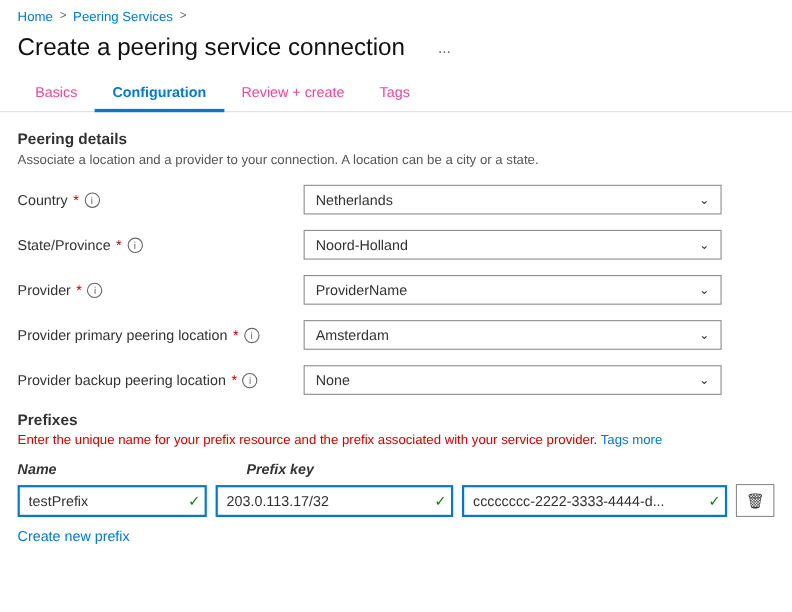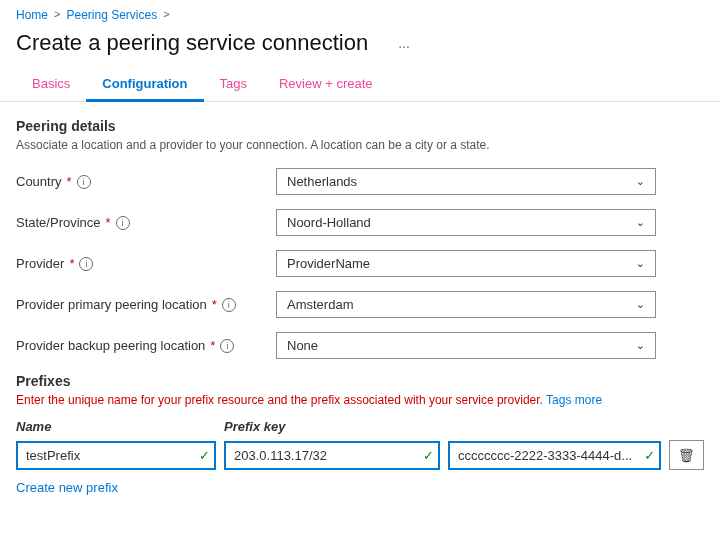--- a/index.html
+++ b/index.html
@@ -160,21 +160,21 @@
     .prefix-row {
       display: flex;
       align-items: center;
       gap: 8px;
     }
     .prefix-input-wrapper {
       position: relative;
       display: flex;
       align-items: center;
     }
-    .prefix-input-wrapper.name { width: 200px; }
+    .prefix-input-wrapper.name { width: 172px; }
     .prefix-input-wrapper.prefix { width: 216px; }
     .prefix-input-wrapper.key { flex: 1; }
     .prefix-input {
       width: 100%;
       padding: 5px 28px 5px 8px;
       border: 1px solid #8c8c8c;
       font-size: 13px;
       color: #333;
       outline: none;
     }
@@ -218,22 +218,22 @@
 </div>
 
 <div class="page-header">
   <h1 class="page-title">Create a peering service connection</h1>
   <button class="ellipsis-btn">...</button>
 </div>
 
 <div class="tabs">
   <div class="tab">Basics</div>
   <div class="tab active">Configuration</div>
+  <div class="tab">Review + create</div>
   <div class="tab">Tags</div>
-  <div class="tab">Review + create</div>
 </div>
 
 <div class="content">
 
   <div class="section-title">Peering details</div>
   <div class="section-desc">Associate a location and a provider to your connection. A location can be a city or a state.</div>
 
   <div class="form-row">
     <div class="form-label">
       <span>Country</span>

